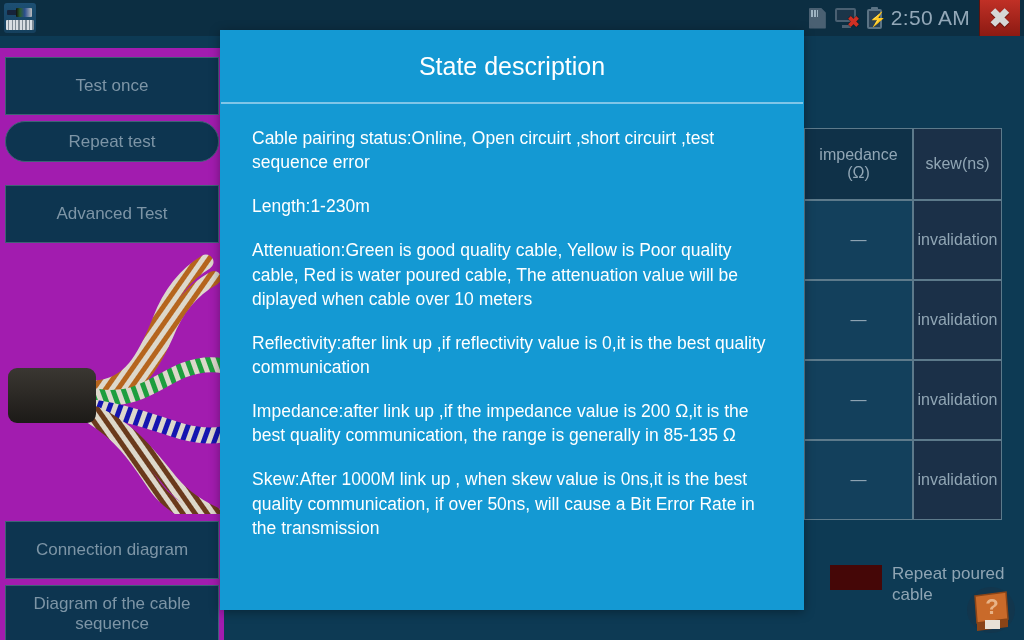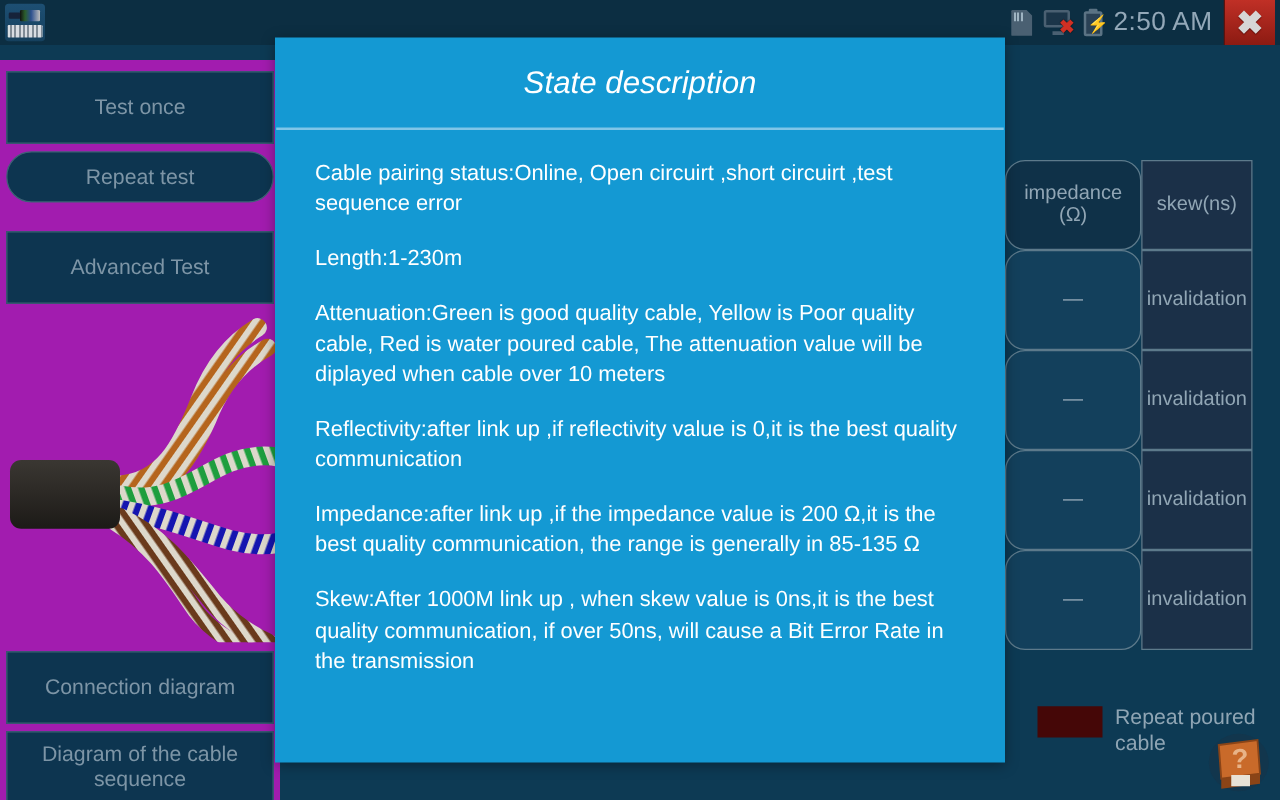--- a/index.html
+++ b/index.html
@@ -189,21 +189,21 @@
     box-sizing: border-box;
     border: 1px solid #5d7a8b;
     color: #91a6b5;
     font-size: 16px;
     display: flex;
     align-items: center;
     justify-content: center;
     text-align: center;
     line-height: 1.15;
   }
-  .col-imp { width: 120px; border-radius: 16px; }
+  .col-imp { width: 120px; }
   .col-skew { width: 98px; background: #1b3048; }
   .head .tcell { height: 72px; font-size: 16px; }
   .head .col-imp { background: #0f3148; }
   .body-row .tcell { height: 80px; }
   .body-row .col-imp { background: #13405c; }
 
   .legend {
     position: absolute;
     left: 830px; top: 563px;
     display: flex;
@@ -240,21 +240,20 @@
     background: #1499d3;
     z-index: 10;
     box-shadow: 0 2px 10px rgba(0,0,0,0.35);
   }
   .dialog-title {
     height: 72px;
     line-height: 72px;
     text-align: center;
     color: #ffffff;
     font-size: 25px;
-    font-style: italic;
   }
   .dialog-divider {
     height: 2px;
     background: #7fc6e8;
     margin: 0 1px;
   }
   .dialog-body {
     padding: 22px 30px 0 32px;
   }
   .para {

